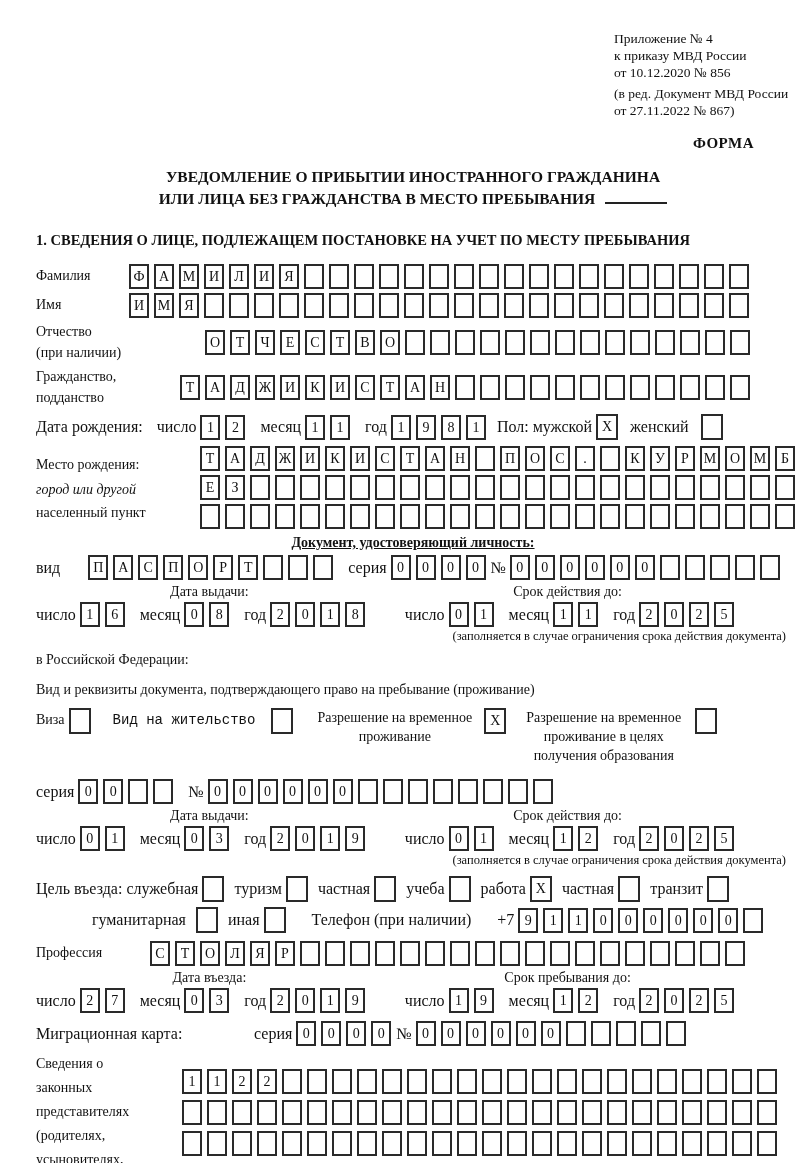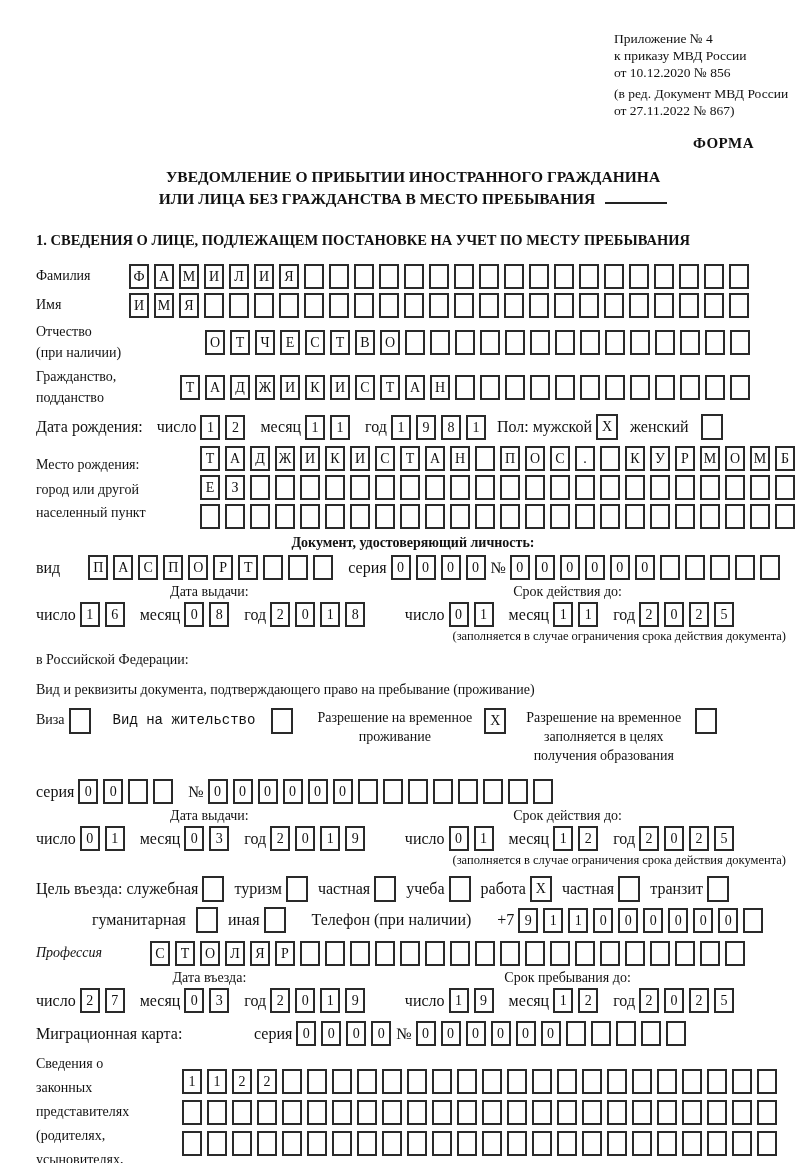--- a/index.html
+++ b/index.html
@@ -48,21 +48,21 @@
   .dates-head .dh1 { width:46%; text-align:center; }
   .dates-head .dh2 { width:49%; text-align:center; }
   .dates { display:flex; margin-top:2px; }
   .dgrp { display:flex; align-items:center; }
   .dgrp .dl { font-size:16px; margin-right:4px; }
   .dgrp .dl.m { margin-left:10px; }
   .dates .left { width:46%; display:flex; }
   .dates .right { width:54%; display:flex; padding-left:22px; }
   .footnote { font-size:12.5px; text-align:right; padding-right:4px; margin-top:2px; }
 
-  .center-bold { text-align:center; font-weight:bold; font-size:14px; margin:6px 0 4px 0; }
+  .center-bold { text-align:center; font-weight:bold; font-size:14px; margin:6px 0 4px 0;text-decoration:underline; }
   .plain { font-size:14px; line-height:24px; }
 
   .opt { display:flex; align-items:flex-start; }
   .optlbl { font-size:14px; line-height:19px; text-align:center; }
   .opts { display:flex; align-items:flex-start; margin-top:6px; }
 </style>
 </head>
 <body>
 
 <div class="page">
@@ -124,21 +124,21 @@
       <span class="dl">мужской</span>
       <span class="cb">X</span>
       <span class="dl" style="margin-left:12px;">женский</span>
       <span class="cb" style="margin-left:8px;"></span>
     </div>
   </div>
 
   <div class="row" style="margin-top:6px;">
     <div class="lbl2 w164">
       <div style="line-height:26px;">Место рождения:</div>
-      <div style="line-height:23px;">город или другой</div>
+      <div style="line-height:23px;font-style:italic;">город или другой</div>
       <div style="line-height:23px;">населенный пункт</div>
     </div>
     <div>
       <div class="cells mrow"><span class="cell">Т</span><span class="cell">А</span><span class="cell">Д</span><span class="cell">Ж</span><span class="cell">И</span><span class="cell">К</span><span class="cell">И</span><span class="cell">С</span><span class="cell">Т</span><span class="cell">А</span><span class="cell">Н</span><span class="cell"></span><span class="cell">П</span><span class="cell">О</span><span class="cell">С</span><span class="cell">.</span><span class="cell"></span><span class="cell">К</span><span class="cell">У</span><span class="cell">Р</span><span class="cell">М</span><span class="cell">О</span><span class="cell">М</span><span class="cell">Б</span></div>
       <div class="cells mrow"><span class="cell">Е</span><span class="cell">З</span><span class="cell"></span><span class="cell"></span><span class="cell"></span><span class="cell"></span><span class="cell"></span><span class="cell"></span><span class="cell"></span><span class="cell"></span><span class="cell"></span><span class="cell"></span><span class="cell"></span><span class="cell"></span><span class="cell"></span><span class="cell"></span><span class="cell"></span><span class="cell"></span><span class="cell"></span><span class="cell"></span><span class="cell"></span><span class="cell"></span><span class="cell"></span><span class="cell"></span></div>
       <div class="cells"><span class="cell"></span><span class="cell"></span><span class="cell"></span><span class="cell"></span><span class="cell"></span><span class="cell"></span><span class="cell"></span><span class="cell"></span><span class="cell"></span><span class="cell"></span><span class="cell"></span><span class="cell"></span><span class="cell"></span><span class="cell"></span><span class="cell"></span><span class="cell"></span><span class="cell"></span><span class="cell"></span><span class="cell"></span><span class="cell"></span><span class="cell"></span><span class="cell"></span><span class="cell"></span><span class="cell"></span></div>
     </div>
   </div>
 
   <div class="center-bold">Документ, удостоверяющий личность:</div>
@@ -197,21 +197,21 @@
     <div class="opt" style="margin-left:24px;">
       <span class="optlbl">
         <div>Разрешение на временное</div>
         <div>проживание</div>
       </span>
       <span class="cb" style="margin-left:12px;">X</span>
     </div>
     <div class="opt" style="margin-left:20px;">
       <span class="optlbl">
         <div>Разрешение на временное</div>
-        <div>заполняется в целях</div>
+        <div>проживание в целях</div>
         <div>получения образования</div>
       </span>
       <span class="cb" style="margin-left:14px;"></span>
     </div>
   </div>
 
   <div class="row" style="margin-top:14px;">
     <div class="dgrp">
       <span class="dl">серия</span>
       <span class="cells"><span class="cell">0</span><span class="cell">0</span><span class="cell"></span><span class="cell"></span></span>
@@ -274,21 +274,21 @@
       <span class="cb" style="margin-left:6px;"></span>
       <span class="dl m">иная</span>
       <span class="cb"></span>
       <span class="dl" style="margin-left:26px;">Телефон (при наличии)</span>
       <span class="dl" style="margin-left:22px;">+7</span>
       <span class="cells"><span class="cell">9</span><span class="cell">1</span><span class="cell">1</span><span class="cell">0</span><span class="cell">0</span><span class="cell">0</span><span class="cell">0</span><span class="cell">0</span><span class="cell">0</span><span class="cell"></span></span>
     </div>
   </div>
 
   <div class="row" style="margin-top:7px;">
-    <div class="lbl" style="width:114px;font-style:italic;">Профессия</div>
+    <div class="lbl" style="width:114px;">Профессия</div>
     <div class="cells"><span class="cell">С</span><span class="cell">Т</span><span class="cell">О</span><span class="cell">Л</span><span class="cell">Я</span><span class="cell">Р</span><span class="cell"></span><span class="cell"></span><span class="cell"></span><span class="cell"></span><span class="cell"></span><span class="cell"></span><span class="cell"></span><span class="cell"></span><span class="cell"></span><span class="cell"></span><span class="cell"></span><span class="cell"></span><span class="cell"></span><span class="cell"></span><span class="cell"></span><span class="cell"></span><span class="cell"></span><span class="cell"></span></div>
   </div>
 
   <div class="dates-head">
     <div class="dh1">Дата въезда:</div>
     <div class="dh2">Срок пребывания до:</div>
   </div>
   <div class="dates">
     <div class="left">
       <div class="dgrp">

